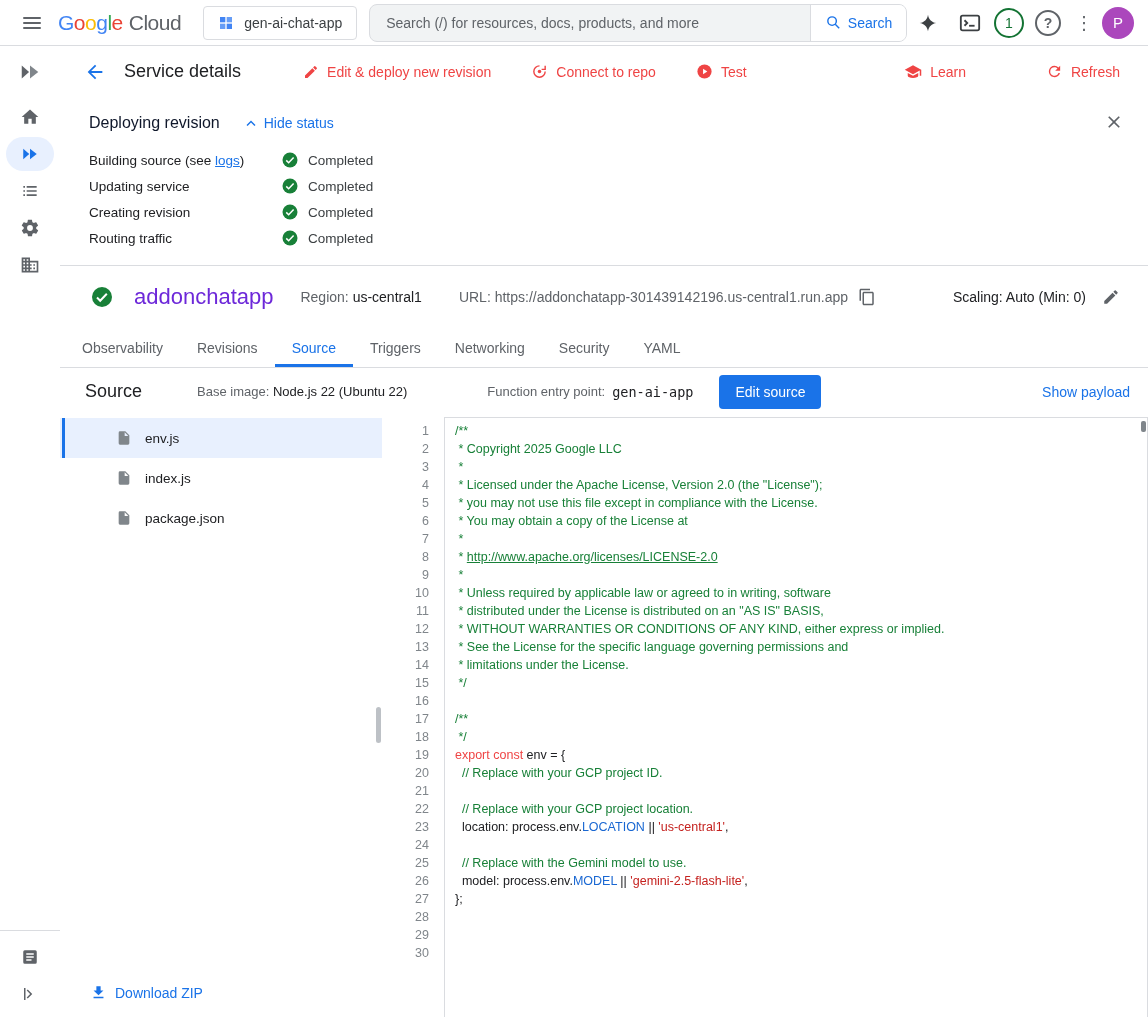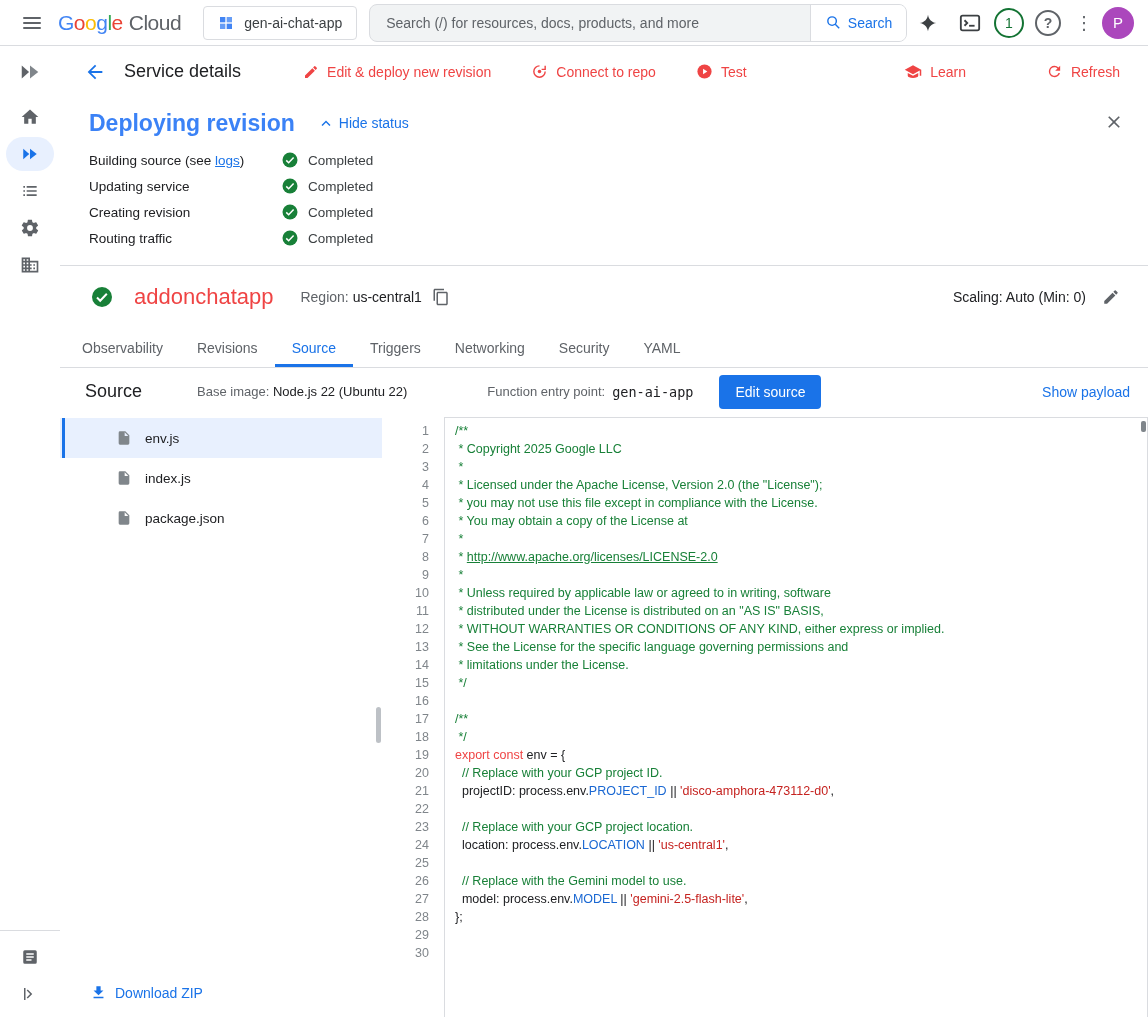--- a/index.html
+++ b/index.html
@@ -38,31 +38,31 @@
   .toolbar{height:51px;display:flex;align-items:center;padding:0 28px 0 24px;flex-shrink:0;}
   .toolbar h1{font-size:18px;font-weight:400;color:#202124;margin-left:18px;}
   .tb-action{display:flex;align-items:center;gap:8px;background:none;border:none;color:#ef4444;font-size:14px;font-weight:500;cursor:pointer;white-space:nowrap;}
   .tb-action.first{margin-left:62px;}
   .tb-action + .tb-action{margin-left:40px;}
   .tb-right{margin-left:auto;display:flex;align-items:center;gap:40px;}
 
   
   .deploy-panel{padding:10px 24px 14px 29px;border-bottom:1px solid #dadce0;flex-shrink:0;}
   .dp-title-row{display:flex;align-items:center;height:32px;}
-  .dp-title{font-size:23px;font-weight:700;color:#3b82f6;}
+  .dp-title{font-size:16px;font-weight:400;color:#0f172a;}
   .dp-toggle{display:flex;align-items:center;gap:4px;margin-left:22px;background:none;border:none;color:#1a73e8;font-size:14px;font-weight:500;cursor:pointer;}
   .dp-close{margin-left:auto;background:none;border:none;cursor:pointer;}
   .dp-steps{margin-top:8px;}
   .dp-step{display:grid;grid-template-columns:192px auto;align-items:center;height:26px;font-size:13.5px;color:#202124;}
   .dp-status{display:flex;align-items:center;gap:9px;color:#3c4043;}
   .dp-link{color:#1a73e8;text-decoration:underline;cursor:pointer;}
 
   
   .service-row{display:flex;align-items:center;padding:18px 28px 19px 30px;flex-shrink:0;}
-  .svc-name{font-size:22px;font-weight:400;color:#ef4444;margin-left:20px;}
+  .svc-name{font-size:22px;font-weight:400;color:#6d28d9;margin-left:20px;}
   .svc-meta{font-size:14px;color:#202124;white-space:nowrap;}
   .svc-meta .lbl{color:#5f6368;}
   .svc-region{margin-left:27px;}
   .svc-url{margin-left:37px;color:#5f6368;}
   .svc-copy{margin-left:10px;background:none;border:none;cursor:pointer;}
   .svc-scaling{margin-left:auto;font-size:14px;}
   .svc-scaling .lbl2{font-weight:500;color:#202124;}
   .svc-edit{margin-left:16px;background:none;border:none;cursor:pointer;}
 
   
@@ -361,20 +361,21 @@
 
     <div class="service-row">
       <span style="display:flex;">
           <svg viewBox="0 0 24 24" width="24" height="24">
             <circle cx="12" cy="12" r="10" fill="#188038"></circle>
             <path d="M7 12.5l3.2 3.2 6.6-7" stroke="#fff" stroke-width="2" fill="none"></path>
           </svg>
         </span>
       <span class="svc-name">addonchatapp</span>
       <span class="svc-meta svc-region"><span class="lbl">Region:</span> <span>us-central1</span></span>
+      <span class="svc-meta svc-url"><span class="lbl">URL:</span> <span>https://addonchatapp-301439142196.us-central1.run.app</span></span>
       <button class="svc-copy">
           <span style="display:flex;">
             <svg viewBox="0 0 24 24" width="18" height="18">
               <path d="M16 1H4c-1.1 0-2 .9-2 2v14h2V3h12V1zm3 4H8c-1.1 0-2 .9-2 2v14c0 1.1.9 2 2 2h11c1.1 0 2-.9 2-2V7c0-1.1-.9-2-2-2zm0 16H8V7h11v14z" fill="#5f6368"></path>
             </svg>
           </span>
         </button>
       <span class="svc-scaling"><span class="lbl2">Scaling:</span> <span>Auto (Min: 0)</span></span>
       <button class="svc-edit">
           <span style="display:flex;">
@@ -490,21 +491,20 @@
               <div class="code-line"><span class="tok-com"> * distributed under the License is distributed on an "AS IS" BASIS,</span></div>
               <div class="code-line"><span class="tok-com"> * WITHOUT WARRANTIES OR CONDITIONS OF ANY KIND, either express or implied.</span></div>
               <div class="code-line"><span class="tok-com"> * See the License for the specific language governing permissions and</span></div>
               <div class="code-line"><span class="tok-com"> * limitations under the License.</span></div>
               <div class="code-line"><span class="tok-com"> */</span></div>
               <div class="code-line">&nbsp;</div>
               <div class="code-line"><span class="tok-com">/**</span></div>
               <div class="code-line"><span class="tok-com"> */</span></div>
               <div class="code-line"><span class="tok-kw">export</span><span class="tok-pln"> </span><span class="tok-kw">const</span><span class="tok-pln"> env = {</span></div>
               <div class="code-line"><span class="tok-com">  // Replace with your GCP project ID.</span></div>
-              <div class="code-line"><span class="tok-pln">  projectID: process.env.</span><span class="tok-prop">PROJECT_ID</span><span class="tok-pln"> || </span><span class="tok-str">'disco-amphora-473112-d0'</span><span class="tok-pln">,</span></div>
               <div class="code-line">&nbsp;</div>
               <div class="code-line"><span class="tok-com">  // Replace with your GCP project location.</span></div>
               <div class="code-line"><span class="tok-pln">  location: process.env.</span><span class="tok-prop">LOCATION</span><span class="tok-pln"> || </span><span class="tok-str">'us-central1'</span><span class="tok-pln">,</span></div>
               <div class="code-line">&nbsp;</div>
               <div class="code-line"><span class="tok-com">  // Replace with the Gemini model to use.</span></div>
               <div class="code-line"><span class="tok-pln">  model: process.env.</span><span class="tok-prop">MODEL</span><span class="tok-pln"> || </span><span class="tok-str">'gemini-2.5-flash-lite'</span><span class="tok-pln">,</span></div>
               <div class="code-line"><span class="tok-pln">};</span></div>
               <div class="code-line">&nbsp;</div>
             </div>
           <div class="code-scrollthumb"></div>

